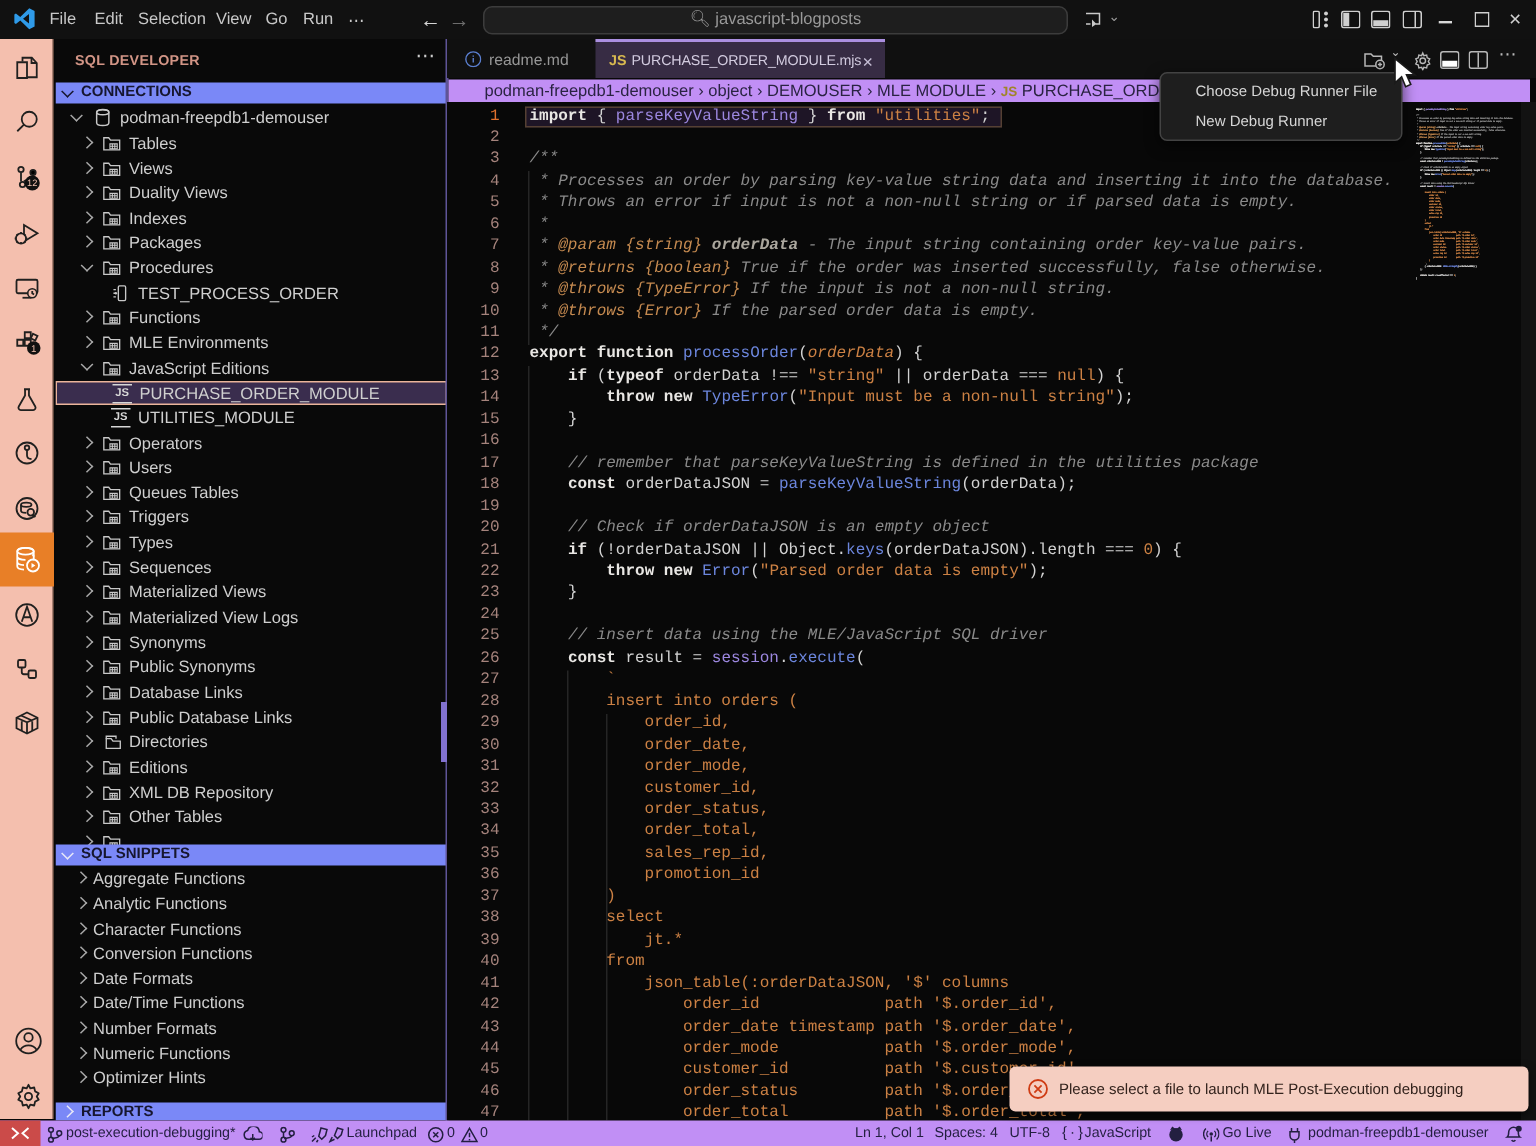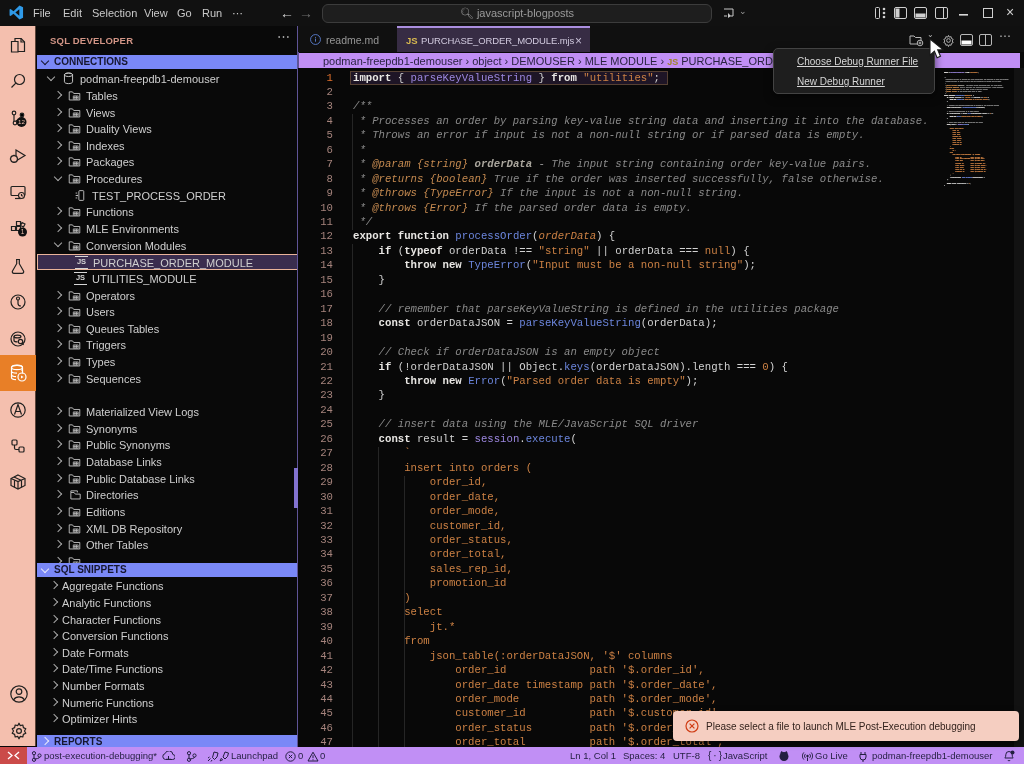--- a/index.html
+++ b/index.html
@@ -53,21 +53,21 @@
 .ig { position:absolute; width:1px; background:#252525; }
 #curline { position:absolute; left:52px; top:2.5px; width:318px; height:14.45px; background:#1e1526; border:1px solid #554033; }
 
 #mini { position:absolute; left:646px; top:3.5px; width:70px; height:200px; overflow:hidden; }
 #minipre { transform:scale(0.113,0.1418); transform-origin:0 0; font-weight:700; text-shadow:0.45px 0 currentColor,-0.45px 0 currentColor; }
 #mtrack { position:absolute; left:716px; top:0; width:10px; height:679px; background:#121212; }
 
 .eico { position:absolute; top:33px; color:#b8b8b8; font-size:12px; }
 
 #menu { left:773px; top:48px; width:162px; height:46px; background:#1e1e1e; border:1px solid #434343; border-radius:5px; box-shadow:0 3px 9px rgba(0,0,0,.6); z-index:40; }
-#menu div { position:absolute; left:23px; font-size:10px; color:#d6d6d6; white-space:nowrap;text-decoration:underline; }
+#menu div { position:absolute; left:23px; font-size:10px; color:#d6d6d6; white-space:nowrap; }
 
 #toast { left:673px; top:711px; width:346px; height:30px; background:#f5cec1; border-radius:4px; z-index:30; box-shadow:0 2px 6px rgba(0,0,0,.5); }
 #toast span { position:absolute; left:33px; top:9.5px; font-size:10px; color:#33231d; white-space:nowrap; }
 
 #status { left:0; top:747px; width:1024px; height:17px; background:#c18ff5; font-size:9.5px; color:#231f40; }
 #rem { position:absolute; left:0; top:0; width:27px; height:17px; background:#cb4b49; color:#fff; text-align:center; font-size:9px; line-height:17px; letter-spacing:-1px; }
 .st { position:absolute; top:2.5px; white-space:nowrap; }
 svg { display:block; }
 </style></head><body>
 <div id="pg">
@@ -338,21 +338,21 @@
         <span class="tl" style="left:49px">MLE Environments</span>
       </div>
 <div class="trow" style="top:211.1px">
         <i class="ch d" style="left:18px"></i>
         <span class="icw" style="left:31px">
           <svg class="tico" width="13" height="13" viewBox="0 0 16 16">
             <path d="M1.5 3.5h4l1.5 2h7.5v8h-13z" fill="none" stroke="#c8c8c8" stroke-width="1.1"></path>
             <path d="M6.5 8.5h6v4h-6zM6.5 10.5h6M8.5 8.5v4M10.5 8.5v4" stroke="#c8c8c8" stroke-width="0.9" fill="none"></path>
           </svg>
         </span>
-        <span class="tl" style="left:49px">Conversion Modules</span>
+        <span class="tl" style="left:49px">JavaScript Editions</span>
       </div>
 <div class="trow sel" style="top:227.7px">
         <span class="icw" style="left:37px">
           <span class="jsico">JS</span>
         </span>
         <span class="tl" style="left:55px">PURCHASE_ORDER_MODULE</span>
       </div>
 <div class="trow" style="top:244.4px">
         <span class="icw" style="left:37px">
           <span class="jsico">JS</span>
@@ -411,20 +411,30 @@
       </div>
 <div class="trow" style="top:344.2px">
         <i class="ch r" style="left:18px"></i>
         <span class="icw" style="left:31px">
           <svg class="tico" width="13" height="13" viewBox="0 0 16 16">
             <path d="M1.5 3.5h4l1.5 2h7.5v8h-13z" fill="none" stroke="#c8c8c8" stroke-width="1.1"></path>
             <path d="M6.5 8.5h6v4h-6zM6.5 10.5h6M8.5 8.5v4M10.5 8.5v4" stroke="#c8c8c8" stroke-width="0.9" fill="none"></path>
           </svg>
         </span>
         <span class="tl" style="left:49px">Sequences</span>
+      </div>
+<div class="trow" style="top:360.9px">
+        <i class="ch r" style="left:18px"></i>
+        <span class="icw" style="left:31px">
+          <svg class="tico" width="13" height="13" viewBox="0 0 16 16">
+            <path d="M1.5 3.5h4l1.5 2h7.5v8h-13z" fill="none" stroke="#c8c8c8" stroke-width="1.1"></path>
+            <path d="M6.5 8.5h6v4h-6zM6.5 10.5h6M8.5 8.5v4M10.5 8.5v4" stroke="#c8c8c8" stroke-width="0.9" fill="none"></path>
+          </svg>
+        </span>
+        <span class="tl" style="left:49px">Materialized Views</span>
       </div>
 <div class="trow" style="top:377.5px">
         <i class="ch r" style="left:18px"></i>
         <span class="icw" style="left:31px">
           <svg class="tico" width="13" height="13" viewBox="0 0 16 16">
             <path d="M1.5 3.5h4l1.5 2h7.5v8h-13z" fill="none" stroke="#c8c8c8" stroke-width="1.1"></path>
             <path d="M6.5 8.5h6v4h-6zM6.5 10.5h6M8.5 8.5v4M10.5 8.5v4" stroke="#c8c8c8" stroke-width="0.9" fill="none"></path>
           </svg>
         </span>
         <span class="tl" style="left:49px">Materialized View Logs</span>

